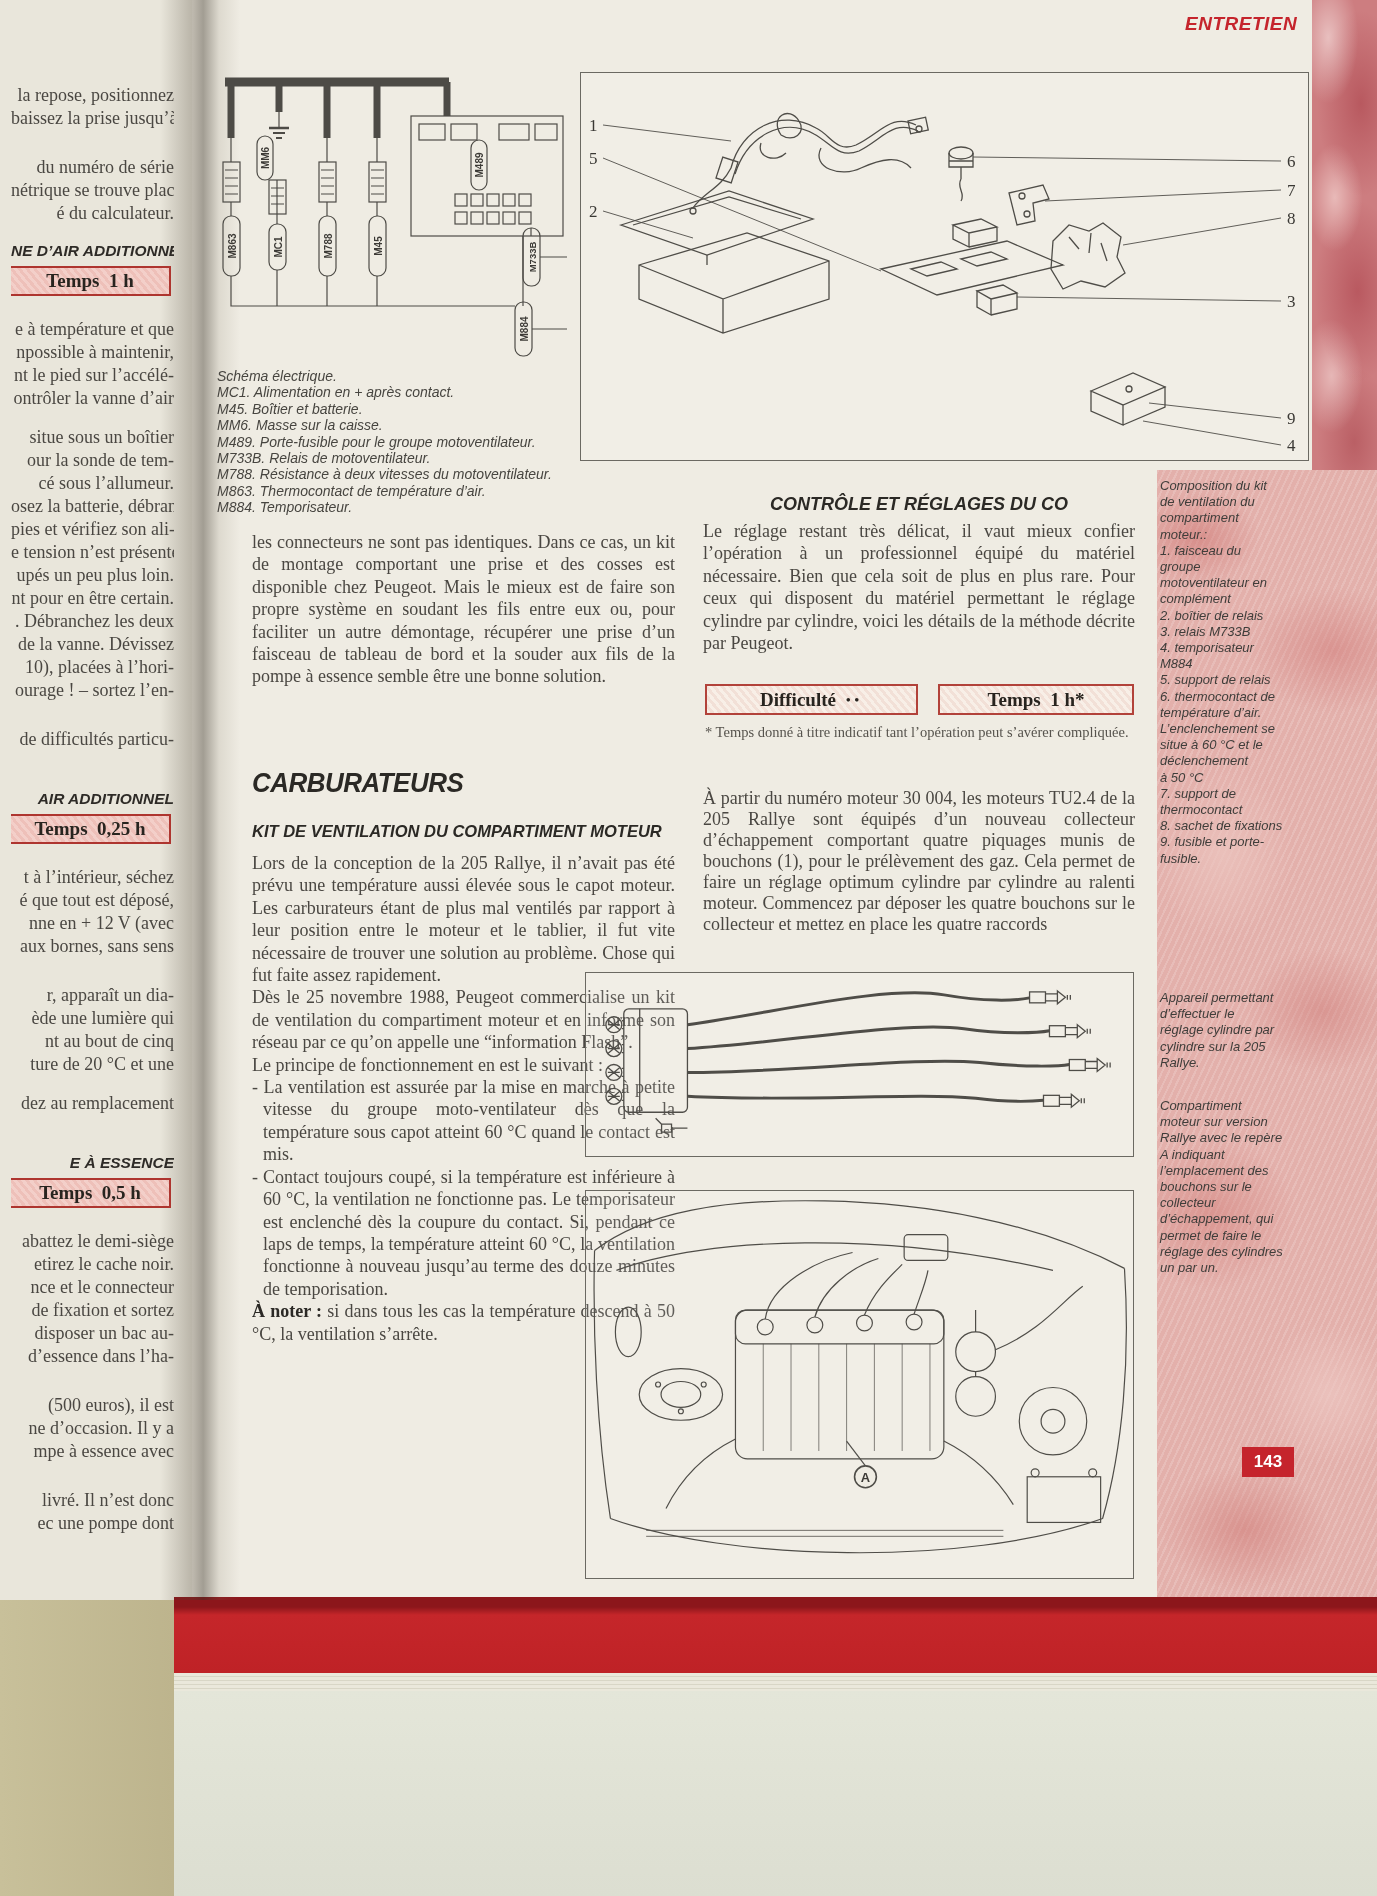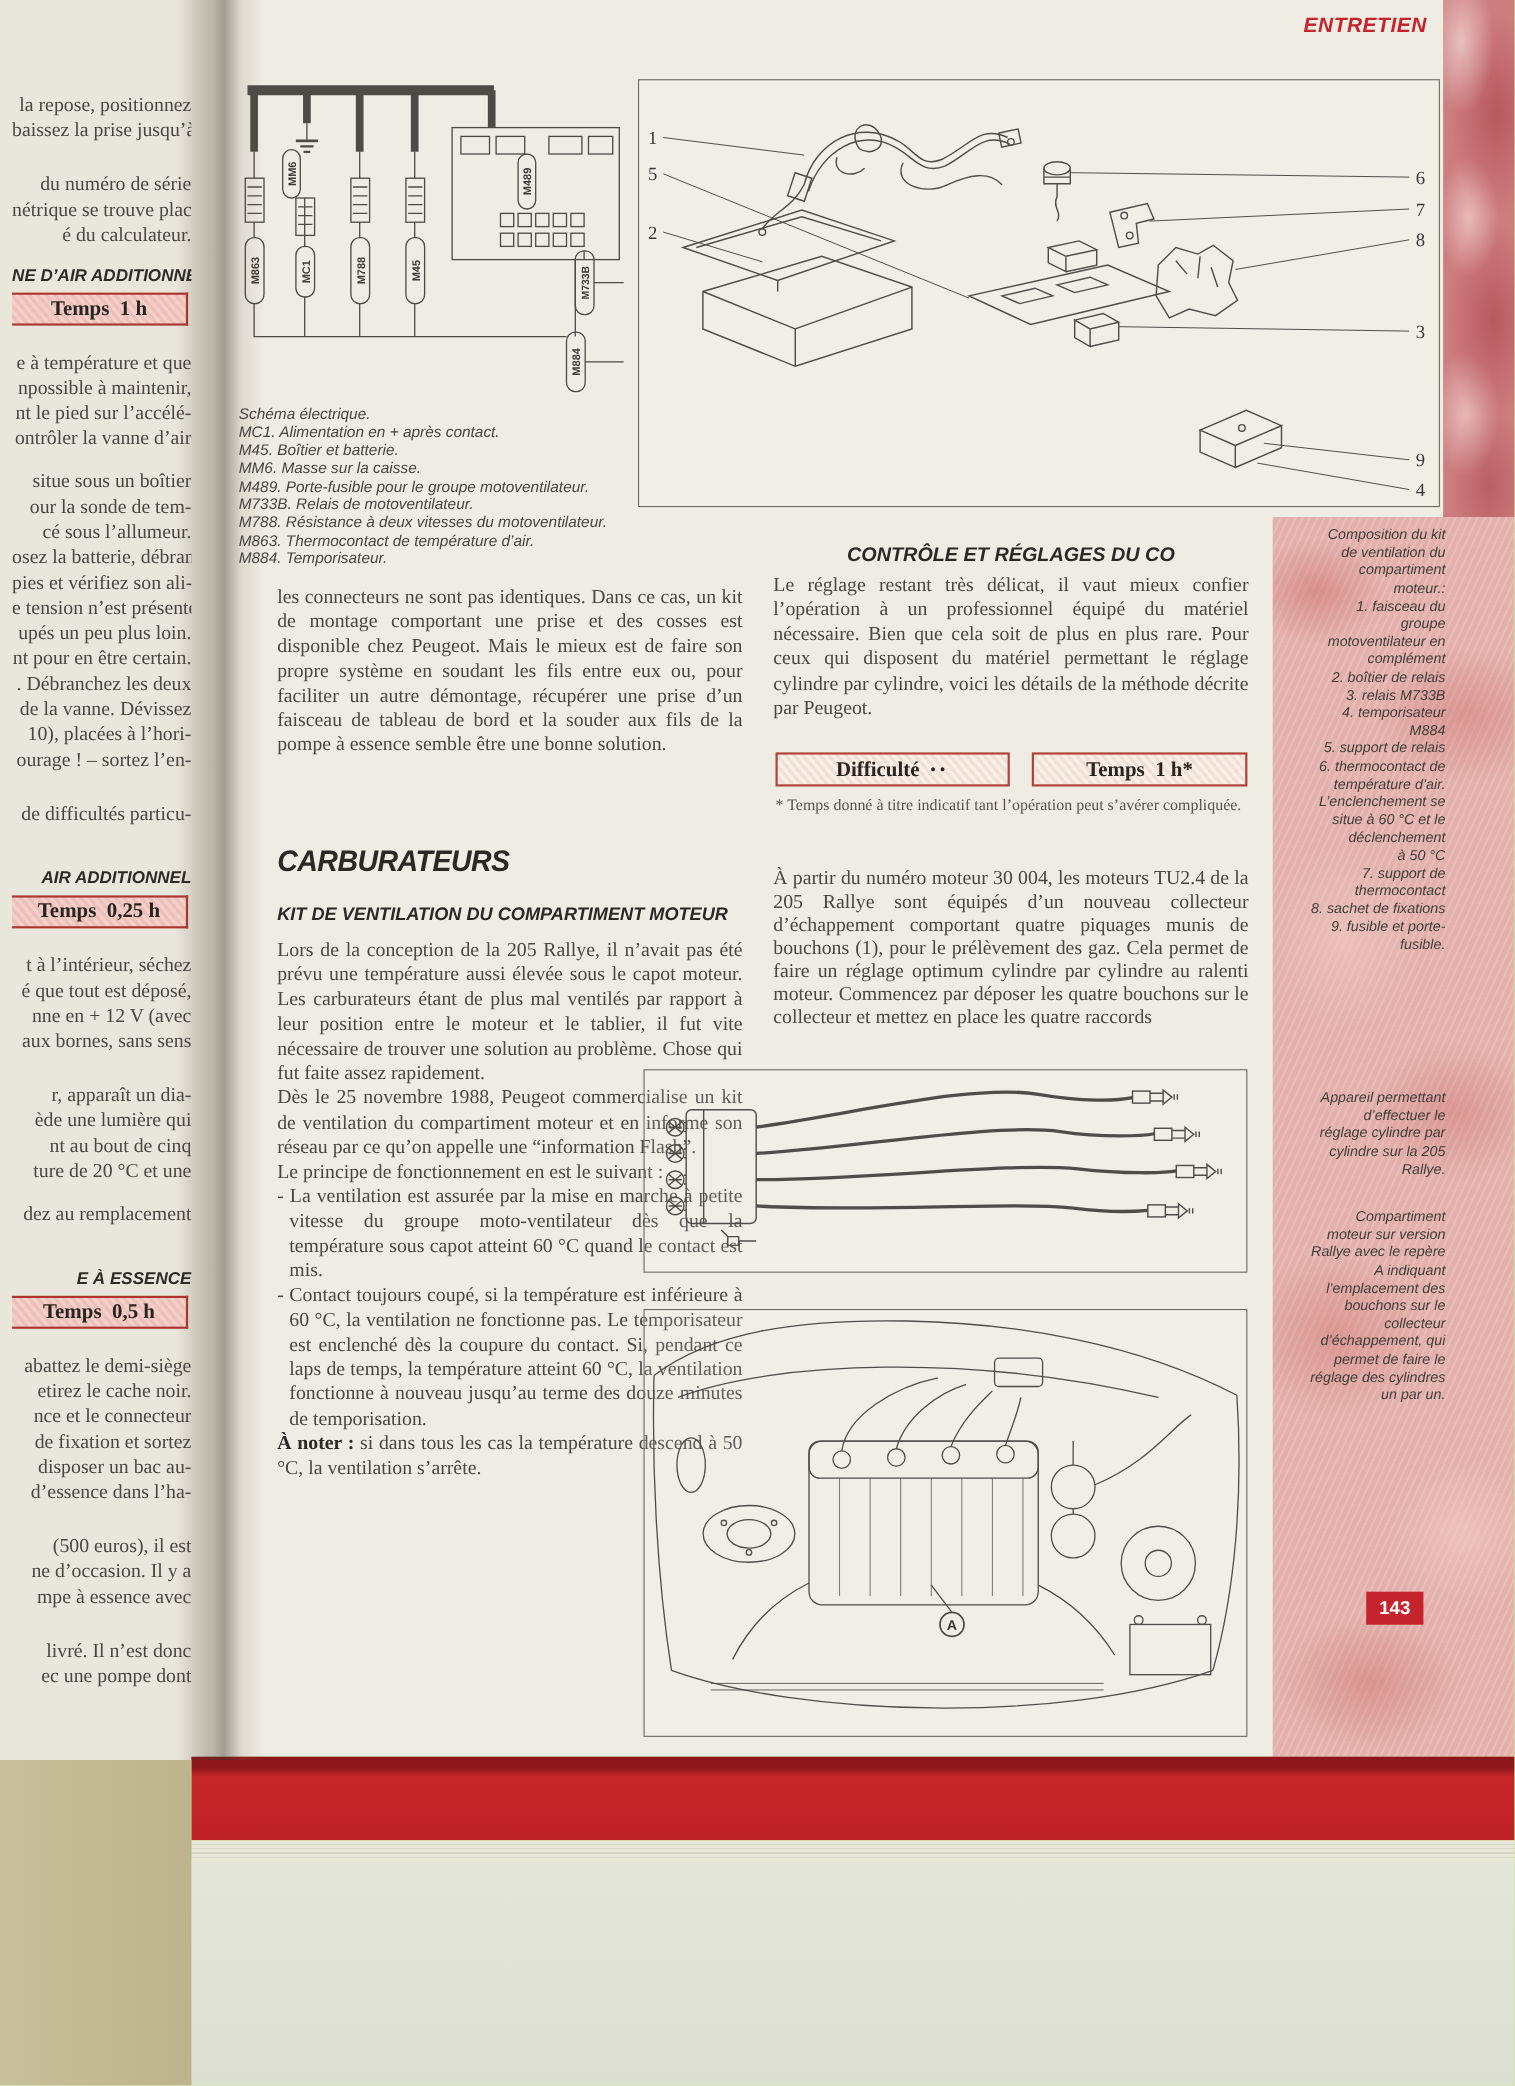--- a/index.html
+++ b/index.html
@@ -1,17 +1,17 @@
 <!DOCTYPE html>
 <html><head>
 <meta charset="utf-8">
 <style>
   html,body{margin:0;padding:0;background:#d7d8cc;}
   #stage{position:relative;width:1377px;height:1896px;overflow:hidden;
-         font-family:"Liberation Serif",serif;background:#bef264;}
+         font-family:"Liberation Serif",serif;background:#fef9c3;}
   .abs{position:absolute;}
 
   
   .left-page{left:0;top:0;width:192px;height:1600px;background:#e9e6db;}
   .main-page{left:192px;top:0;width:1120px;height:1597px;background:#efece3;}
   .gutter{left:160px;top:0;width:80px;height:1600px;
     background:linear-gradient(90deg,rgba(70,60,45,0) 0%,rgba(70,60,45,.30) 42%,rgba(55,48,36,.42) 54%,rgba(120,110,90,.15) 74%,rgba(0,0,0,0) 100%);}
   .marble{background:
     radial-gradient(ellipse 50px 110px at 25% 8%,rgba(255,245,242,.55),transparent 60%),
     radial-gradient(ellipse 70px 150px at 75% 22%,rgba(150,30,42,.38),transparent 62%),
@@ -80,21 +80,21 @@
   .box-time{left:938px;top:684px;width:192px;}
   .dots{font-size:13px;letter-spacing:4px;margin-left:10px;color:#28241f;}
   .footnote{left:705px;top:724px;width:430px;font:400 14.5px/17.5px "Liberation Serif",serif;
     color:#56534d;padding-left:12px;text-indent:-12px;}
 
   .figbox{border:1.5px solid #6b6962;background:rgba(255,255,255,.12);}
   .fig-exploded{left:580px;top:72px;width:727px;height:387px;}
   .fig-apparatus{left:585px;top:972px;width:547px;height:183px;}
   .fig-engine{left:585px;top:1190px;width:547px;height:387px;}
 
-  .caption{width:154px;text-align:right;font:italic 400 13px/16.2px "Liberation Sans",sans-serif;
+  .caption{width:154px;font:italic 400 13px/16.2px "Liberation Sans",sans-serif;
     color:#3f3d3a;white-space:pre-line;}
   .cap1{left:1160px;top:478px;}
   .cap2{left:1160px;top:990px;}
   .cap3{left:1160px;top:1098px;}
 
   svg text{font-family:"Liberation Sans",sans-serif;fill:#3c3a36;stroke:none;}
   svg .num{font-family:"Liberation Serif",serif;font-size:17px;fill:#3a3834;}
 </style>
 </head>
 <body>

